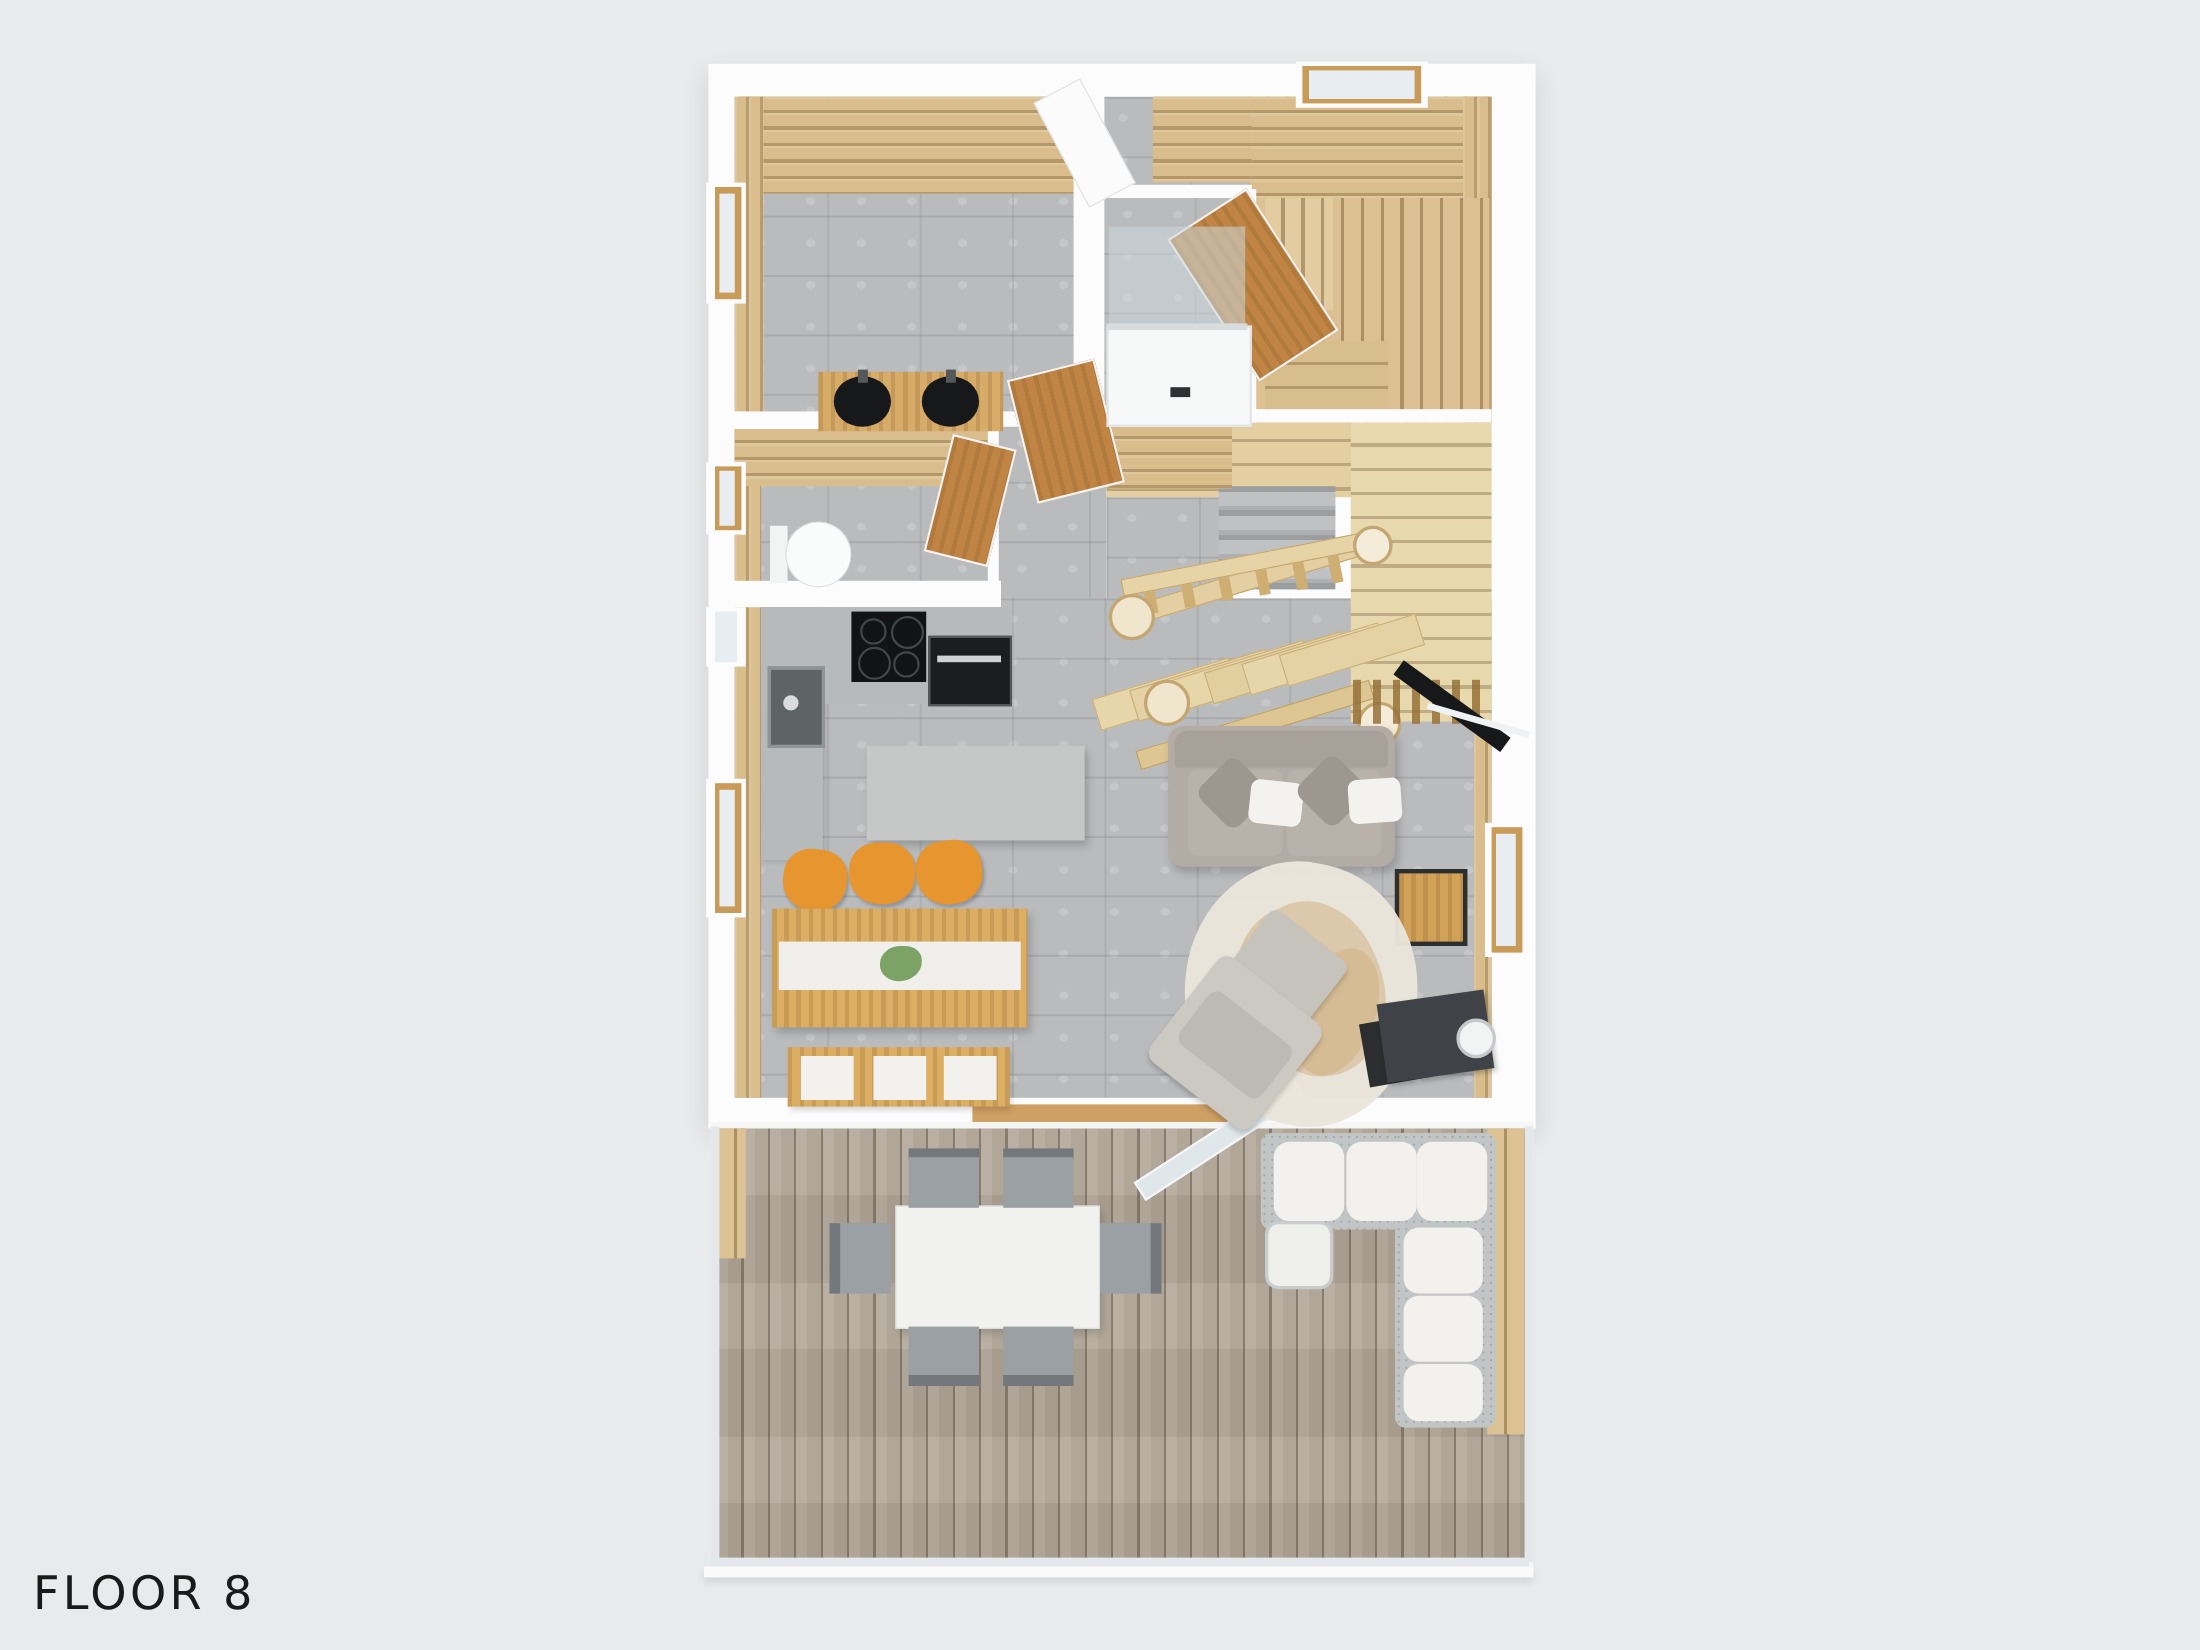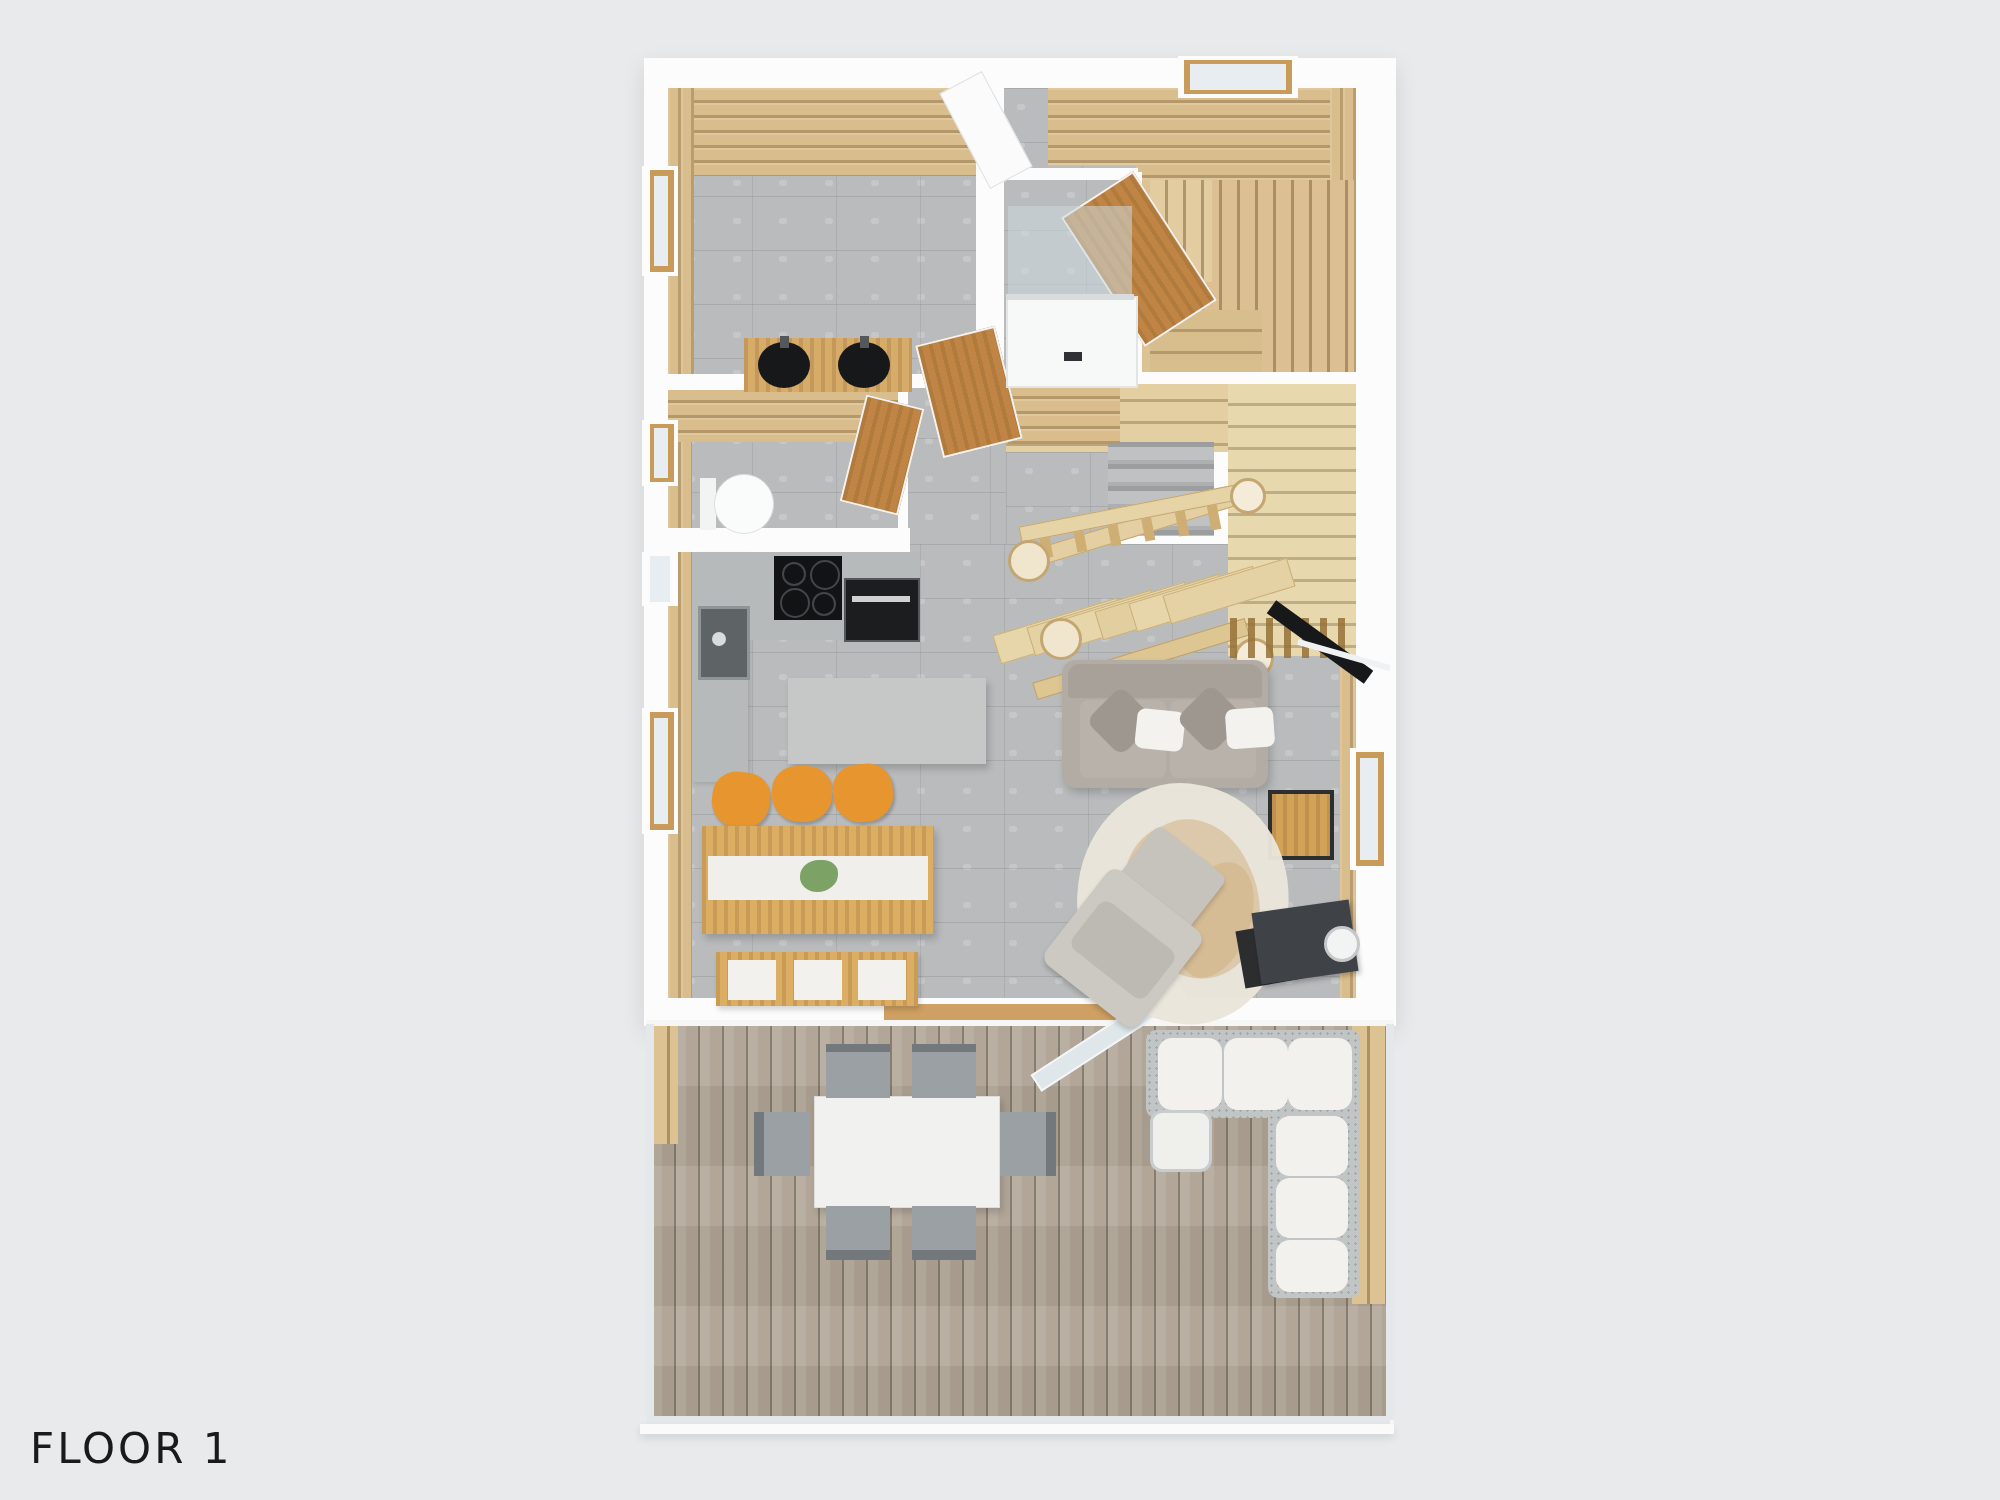--- a/index.html
+++ b/index.html
@@ -31,21 +31,21 @@
   .p-wicker{background-image:radial-gradient(rgba(92,98,98,.30) 1.2px,transparent 1.3px);background-size:7px 7px;}
   .floor-label{
     position:absolute;left:30px;top:1424px;
     font-size:42px;letter-spacing:3px;color:#191a1a;
   }
 </style>
 </head>
 <body>
 
 <div id="canvas" style="background: rgb(233, 234, 235);">
-  <div class="floor-label">FLOOR 1</div>
+  <div class="floor-label">FLOOR 8</div>
 <div class="it" style="left: 644px; top: 58px; width: 752px; height: 968px; background-color: rgb(252, 252, 253); box-shadow: rgba(0, 0, 0, 0.1) 0px 8px 22px;"></div>
     <div class="it" style="left: 646px; top: 1020px; width: 748px; height: 414px; background-color: rgb(246, 246, 245);"></div>
     <div class="it p-tile" style="left: 668px; top: 88px; width: 330px; height: 296px; background-color: rgb(185, 187, 189);"></div>
     <div class="it p-tile" style="left: 998px; top: 88px; width: 140px; height: 88px; background-color: rgb(185, 187, 189);"></div>
     <div class="it p-tile" style="left: 1002px; top: 176px; width: 134px; height: 206px; background-color: rgb(185, 187, 189);"></div>
     <div class="it p-vslat" style="left: 1136px; top: 88px; width: 220px; height: 296px; background-color: rgb(221, 195, 148);"></div>
     <div class="it p-tile" style="left: 668px; top: 384px; width: 238px; height: 162px; background-color: rgb(185, 187, 189);"></div>
     <div class="it p-tile" style="left: 906px; top: 384px; width: 100px; height: 162px; background-color: rgb(185, 187, 189);"></div>
     <div class="it p-tile" style="left: 1006px; top: 452px; width: 110px; height: 96px; background-color: rgb(185, 187, 189);"></div>
     <div class="it p-tile" style="left: 668px; top: 544px; width: 688px; height: 454px; background-color: rgb(185, 187, 189);"></div>

